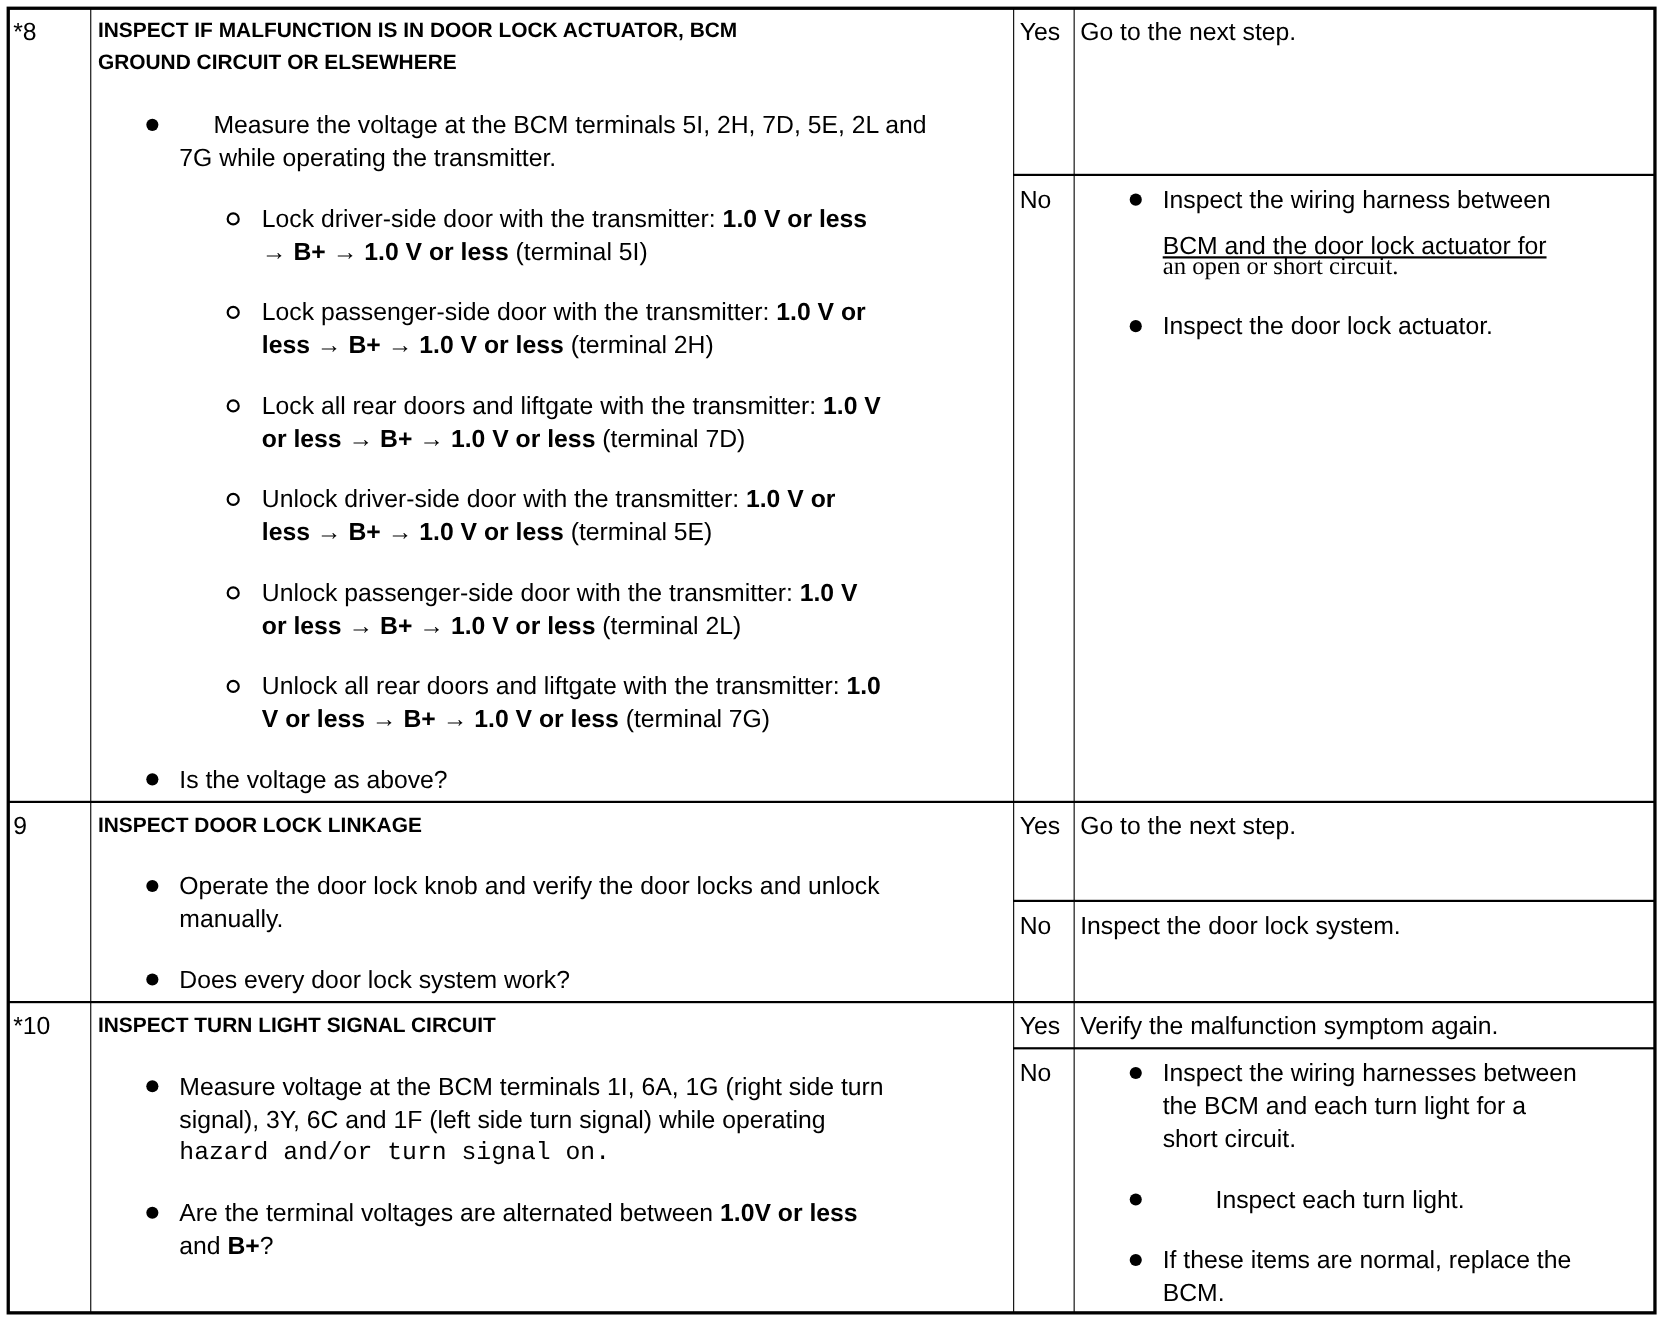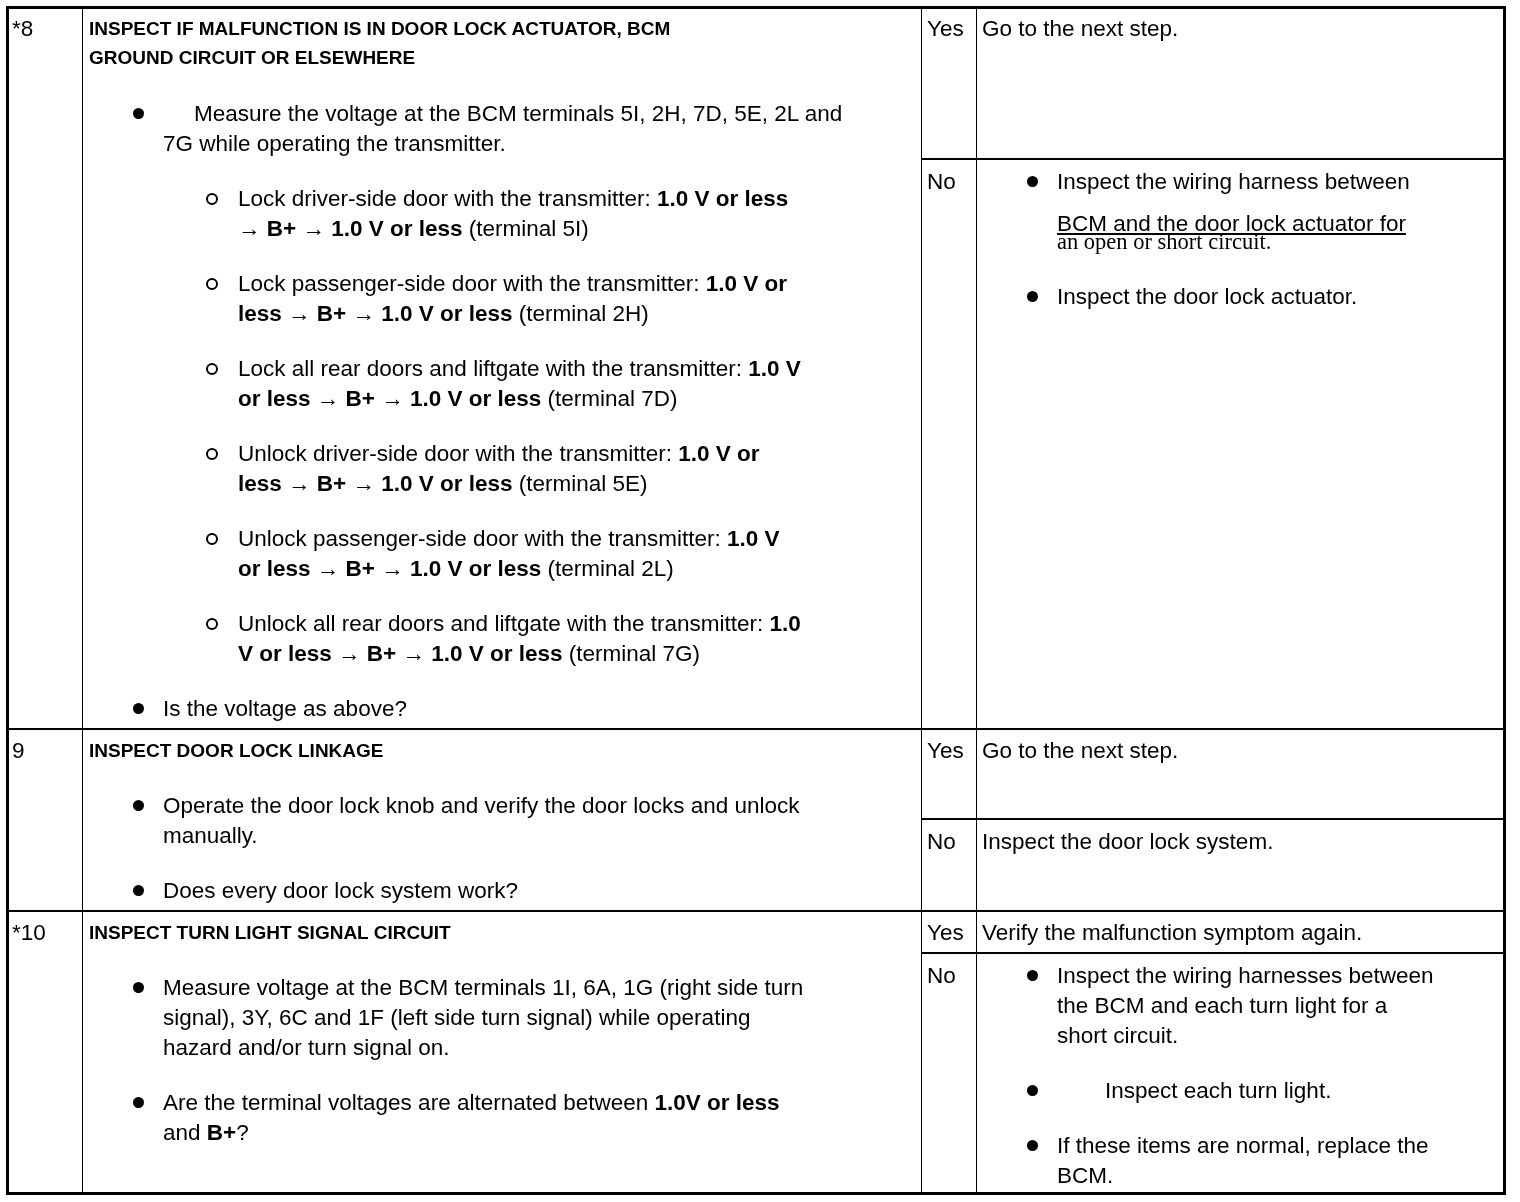--- a/index.html
+++ b/index.html
@@ -110,21 +110,21 @@
 <div class="txt" style="left:927px;top:736px;">Yes</div>
 <div class="txt" style="left:982px;top:736px;">Go to the next step.</div>
 <div class="txt" style="left:927px;top:827px;">No</div>
 <div class="txt" style="left:982px;top:827px;">Inspect the door lock system.</div>
 
 <div class="txt" style="left:12px;top:918px;">*10</div>
 <div class="txt title" style="left:89px;top:918px;">INSPECT TURN LIGHT SIGNAL CIRCUIT</div>
 <div class="bullet-dot" style="left:133px;top:982px;"></div>
 <div class="txt" style="left:163px;top:973px;">Measure voltage at the BCM terminals 1I, 6A, 1G (right side turn</div>
 <div class="txt" style="left:163px;top:1003px;">signal), 3Y, 6C and 1F (left side turn signal) while operating</div>
-<div class="txt" style="left:163px;top:1033px;">hazard and/or turn signal on.</div>
+<div class="txt" style="left:163px;top:1033px;font-family:Liberation Mono, monospace;">hazard and/or turn signal on.</div>
 <div class="bullet-dot" style="left:133px;top:1097px;"></div>
 <div class="para" style="left:163px;top:1088px;white-space:nowrap;">
   <span>Are the terminal voltages are alternated between </span><b>1.0V or less</b><br>
   <span>and </span><b>B+</b><span>?</span>
 </div>
 
 <div class="txt" style="left:927px;top:918px;">Yes</div>
 <div class="txt" style="left:982px;top:918px;">Verify the malfunction symptom again.</div>
 <div class="txt" style="left:927px;top:961px;">No</div>
 

